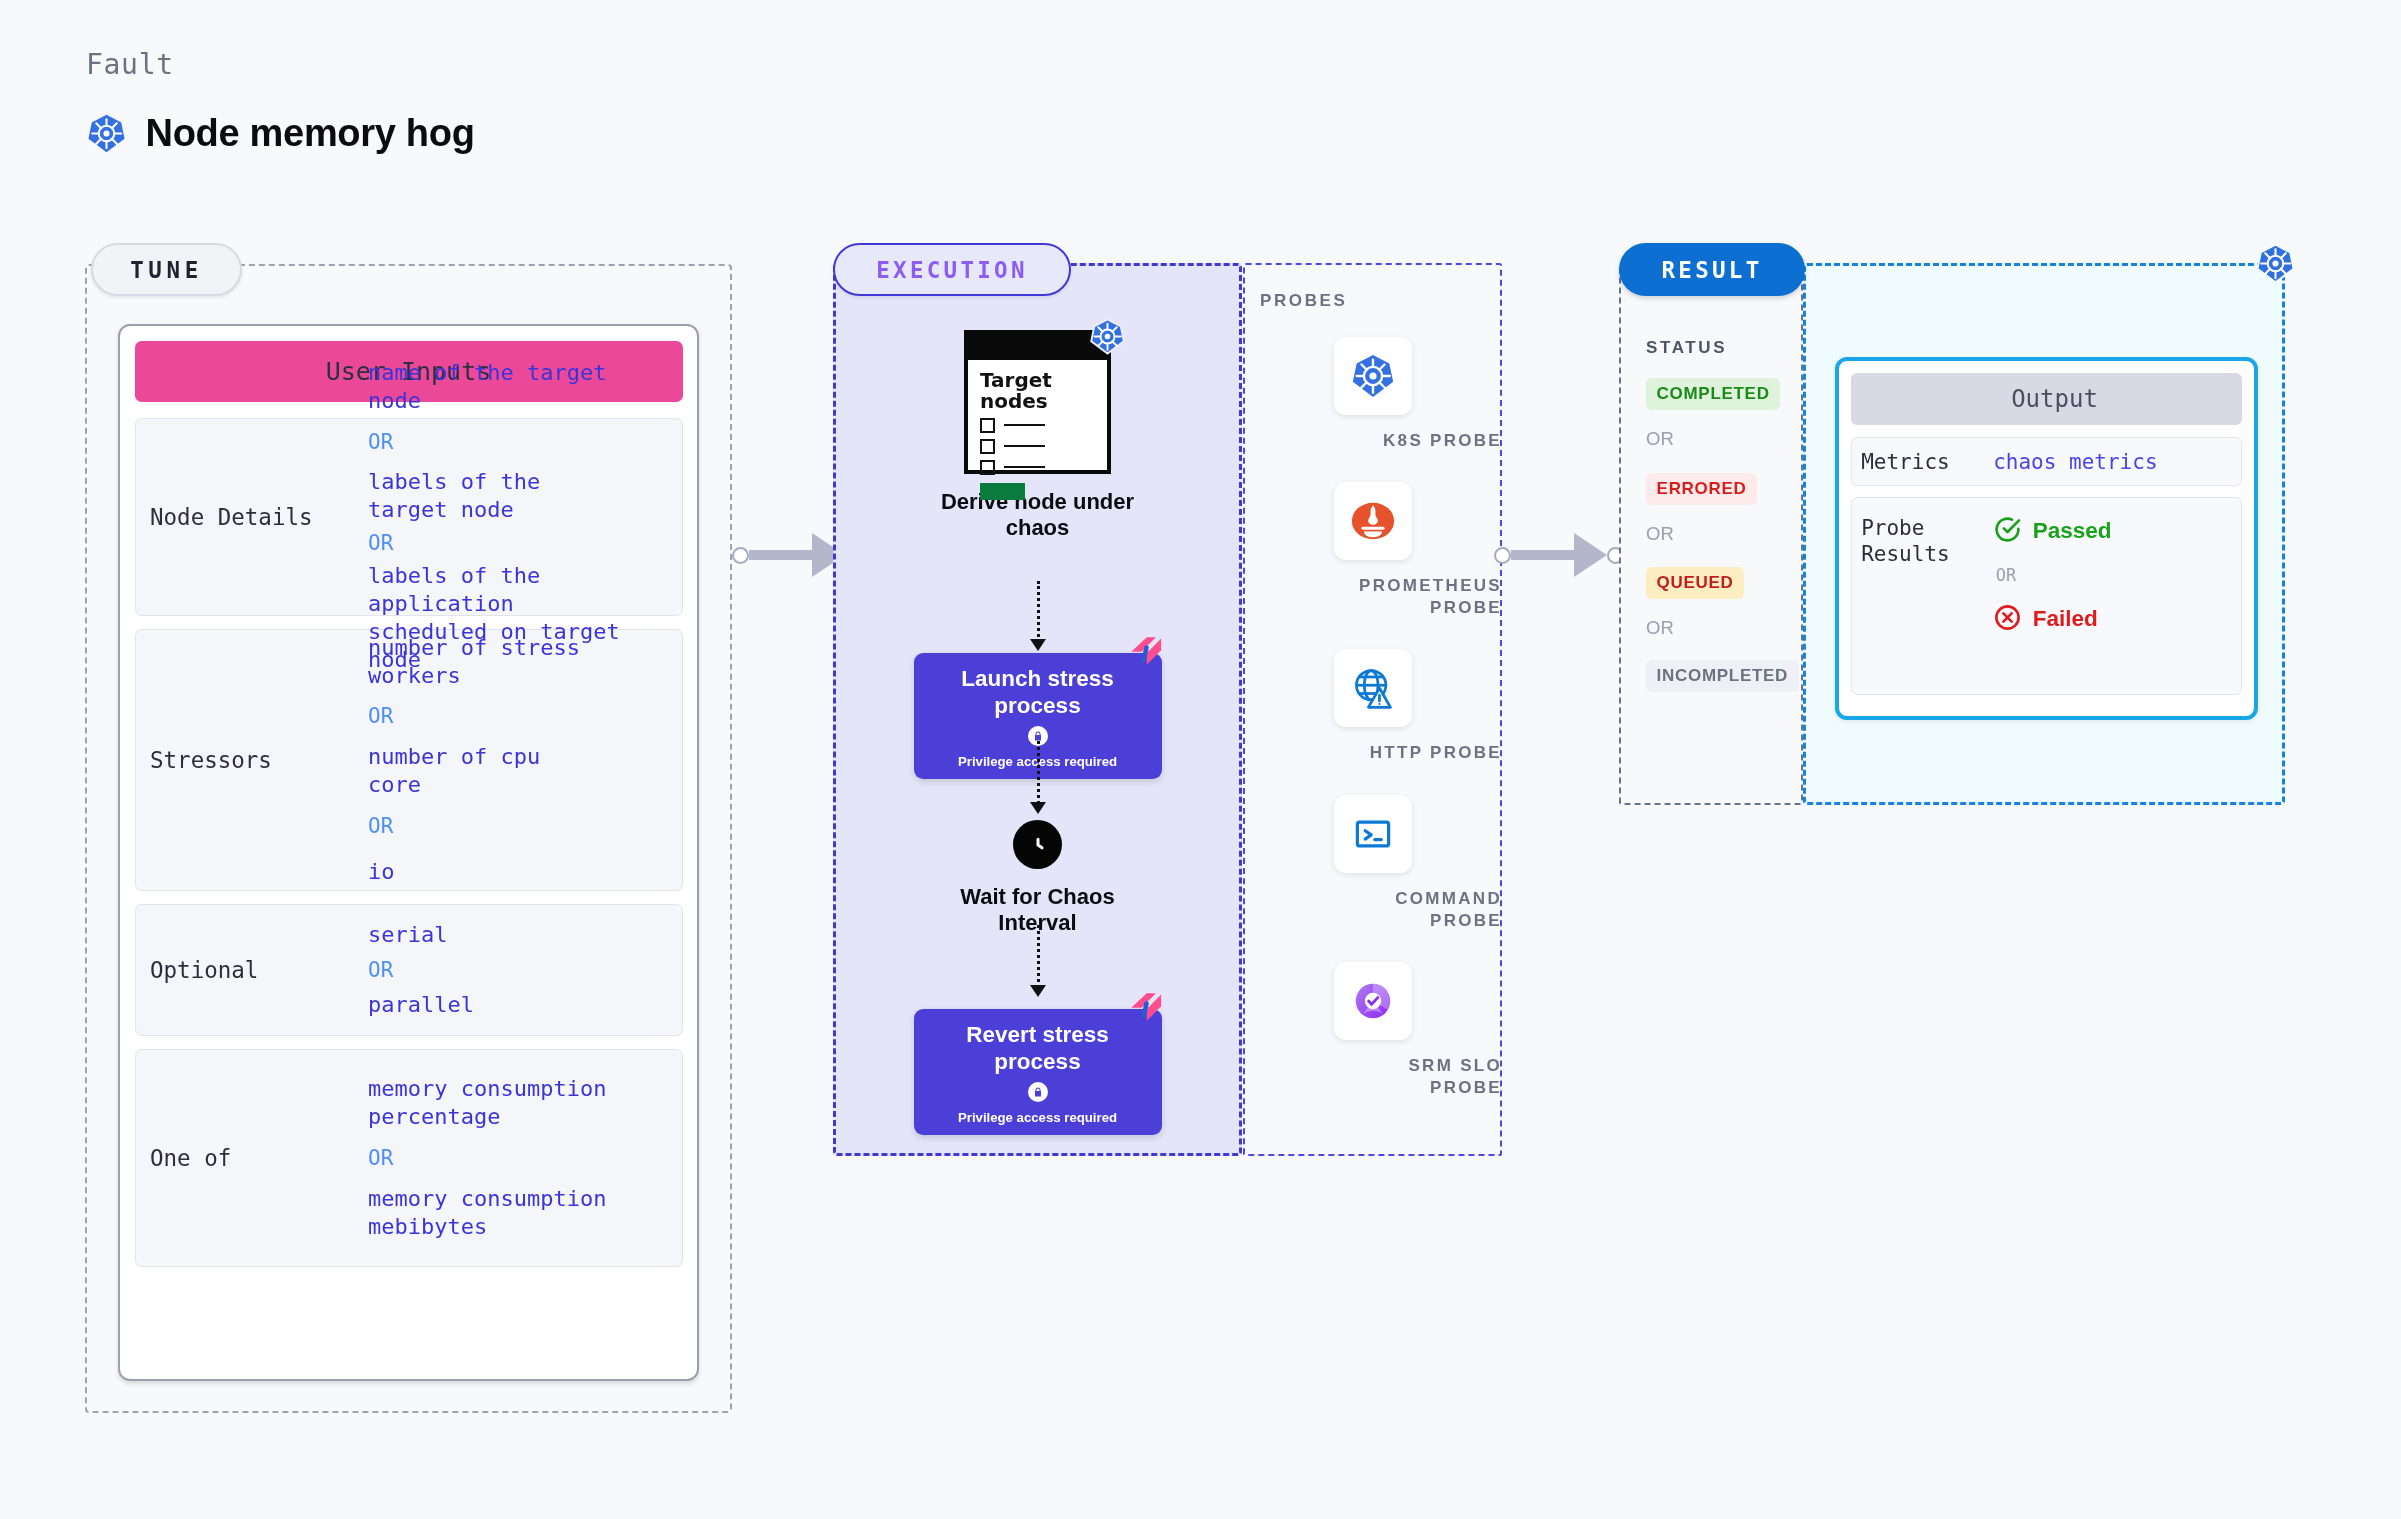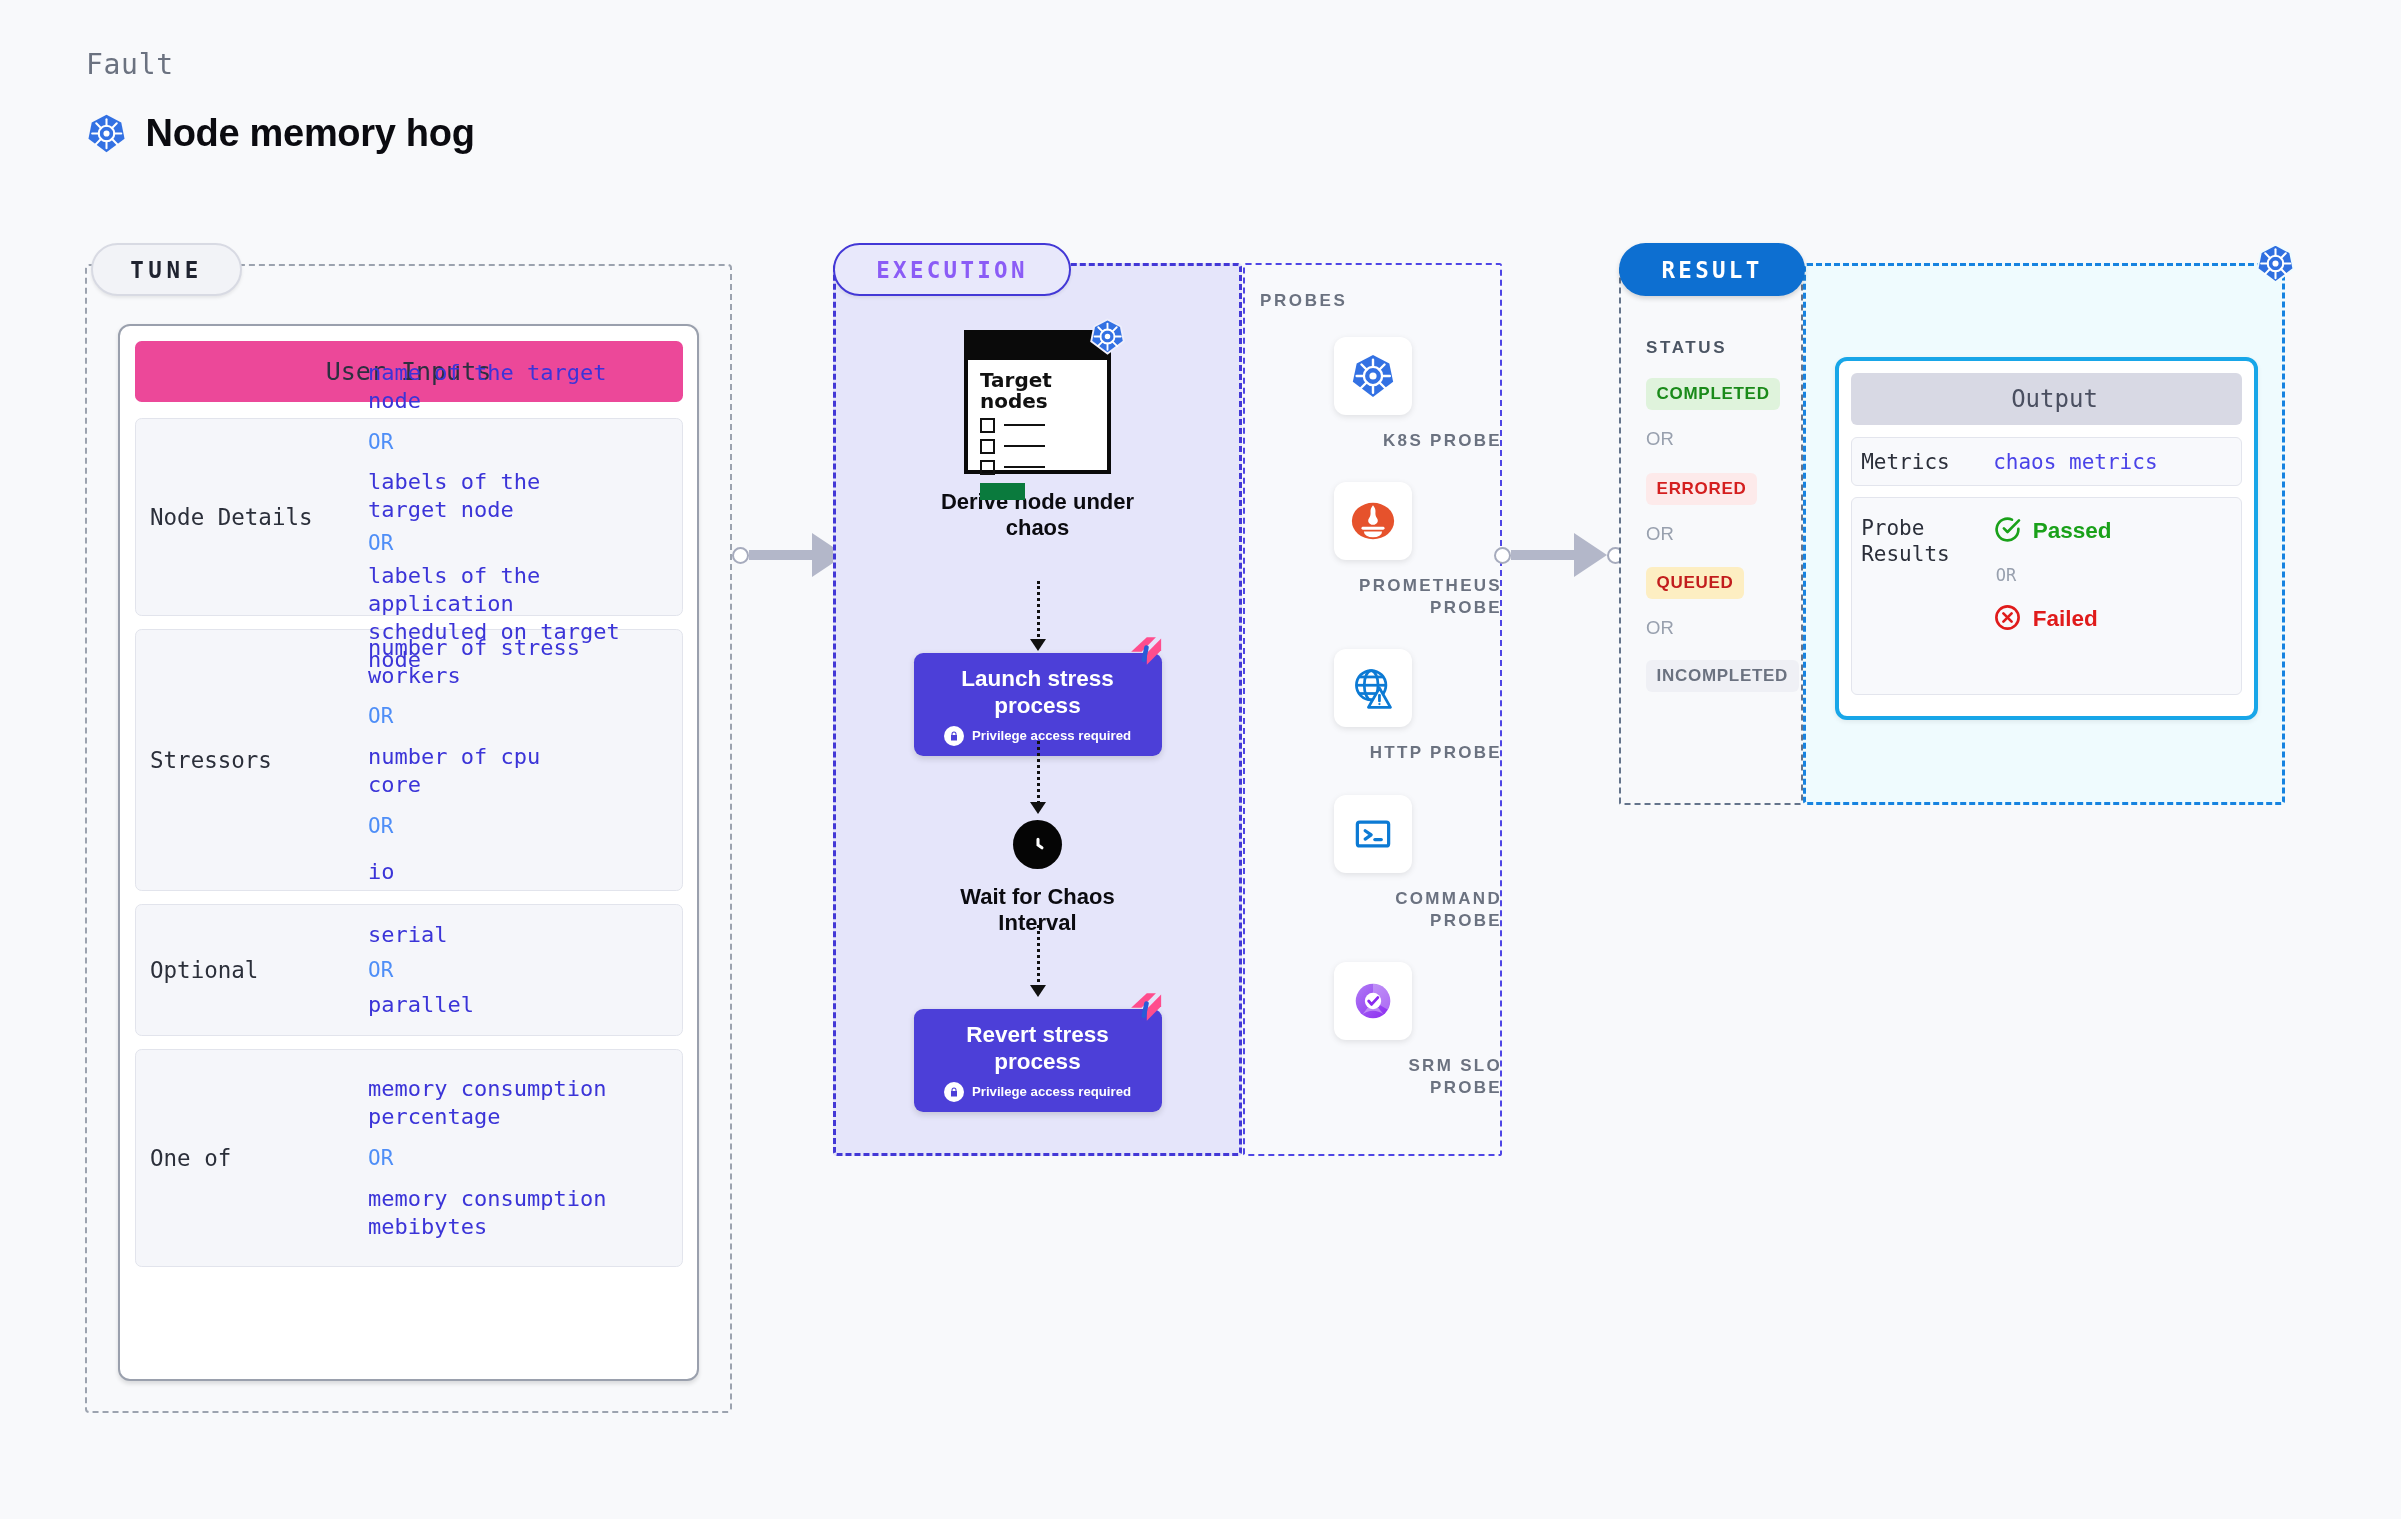--- a/index.html
+++ b/index.html
@@ -123,21 +123,21 @@
     margin-top: 14.5px; font-size: 22px; font-weight: bold; color: #0b0b10; line-height: 1.22;
   }
   .step-box {
     position: relative; width: 248px; margin: 0 auto;
     background: #4c3fd8; border-radius: 9.2px; padding: 12px 6.6px 10.6px;
     box-shadow: 0 2.6px 6.6px rgba(0,0,0,.14);
   }
   .step-title { color: #fff; font-size: 22.5px; font-weight: bold; line-height: 1.2; }
   .step-sub {
     display: flex; align-items: center; justify-content: center; gap: 8px; margin-top: 6.6px;
-    color: #fff; font-size: 13.2px; font-weight: bold;
+    color: #fff; font-size: 13.2px; font-weight: bold; flex-direction: column;
   }
   .lock {
     width: 20px; height: 20px; border-radius: 50%; background: #fff;
     display: flex; align-items: center; justify-content: center;
   }
   .clock {
     width: 49px; height: 49px; border-radius: 50%; background: #050505;
     margin: 0 auto; display:flex; align-items:center; justify-content:center;
   }
   .vdots { position: absolute; width: 0; border-left: 3.3px dotted #111; }

